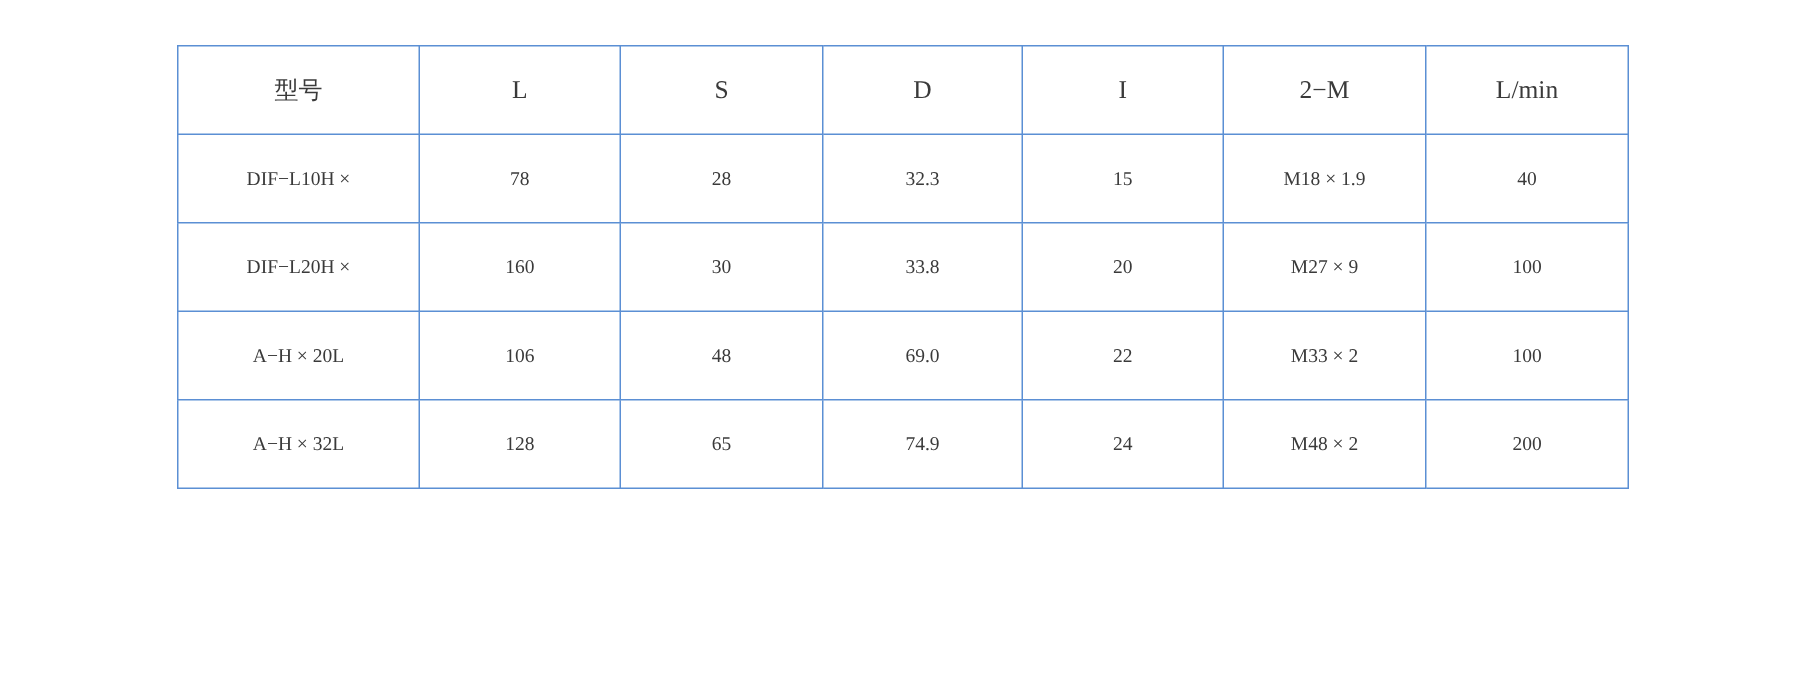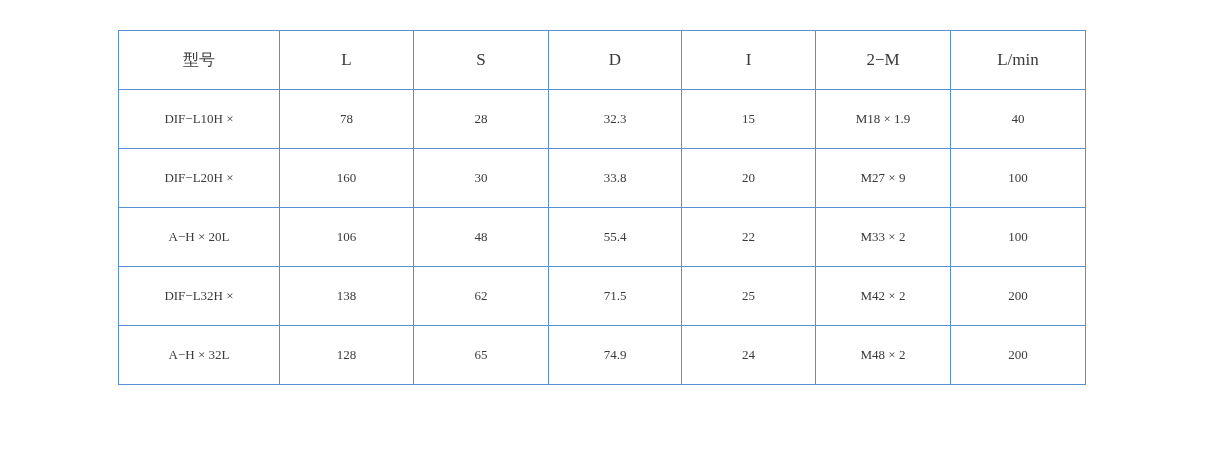--- a/index.html
+++ b/index.html
@@ -99,33 +99,24 @@
         <td>30</td>
         <td>33.8</td>
         <td>20</td>
         <td>M27 × 9</td>
         <td>100</td>
       </tr>
       <tr>
         <td>A−H × 20L</td>
         <td>106</td>
         <td>48</td>
-        <td>55.4</td>
+        <td>69.0</td>
         <td>22</td>
         <td>M33 × 2</td>
         <td>100</td>
-      </tr>
-      <tr>
-        <td>DIF−L32H ×</td>
-        <td>138</td>
-        <td>62</td>
-        <td>71.5</td>
-        <td>25</td>
-        <td>M42 × 2</td>
-        <td>200</td>
       </tr>
       <tr>
         <td>A−H × 32L</td>
         <td>128</td>
         <td>65</td>
         <td>74.9</td>
         <td>24</td>
         <td>M48 × 2</td>
         <td>200</td>
       </tr>

